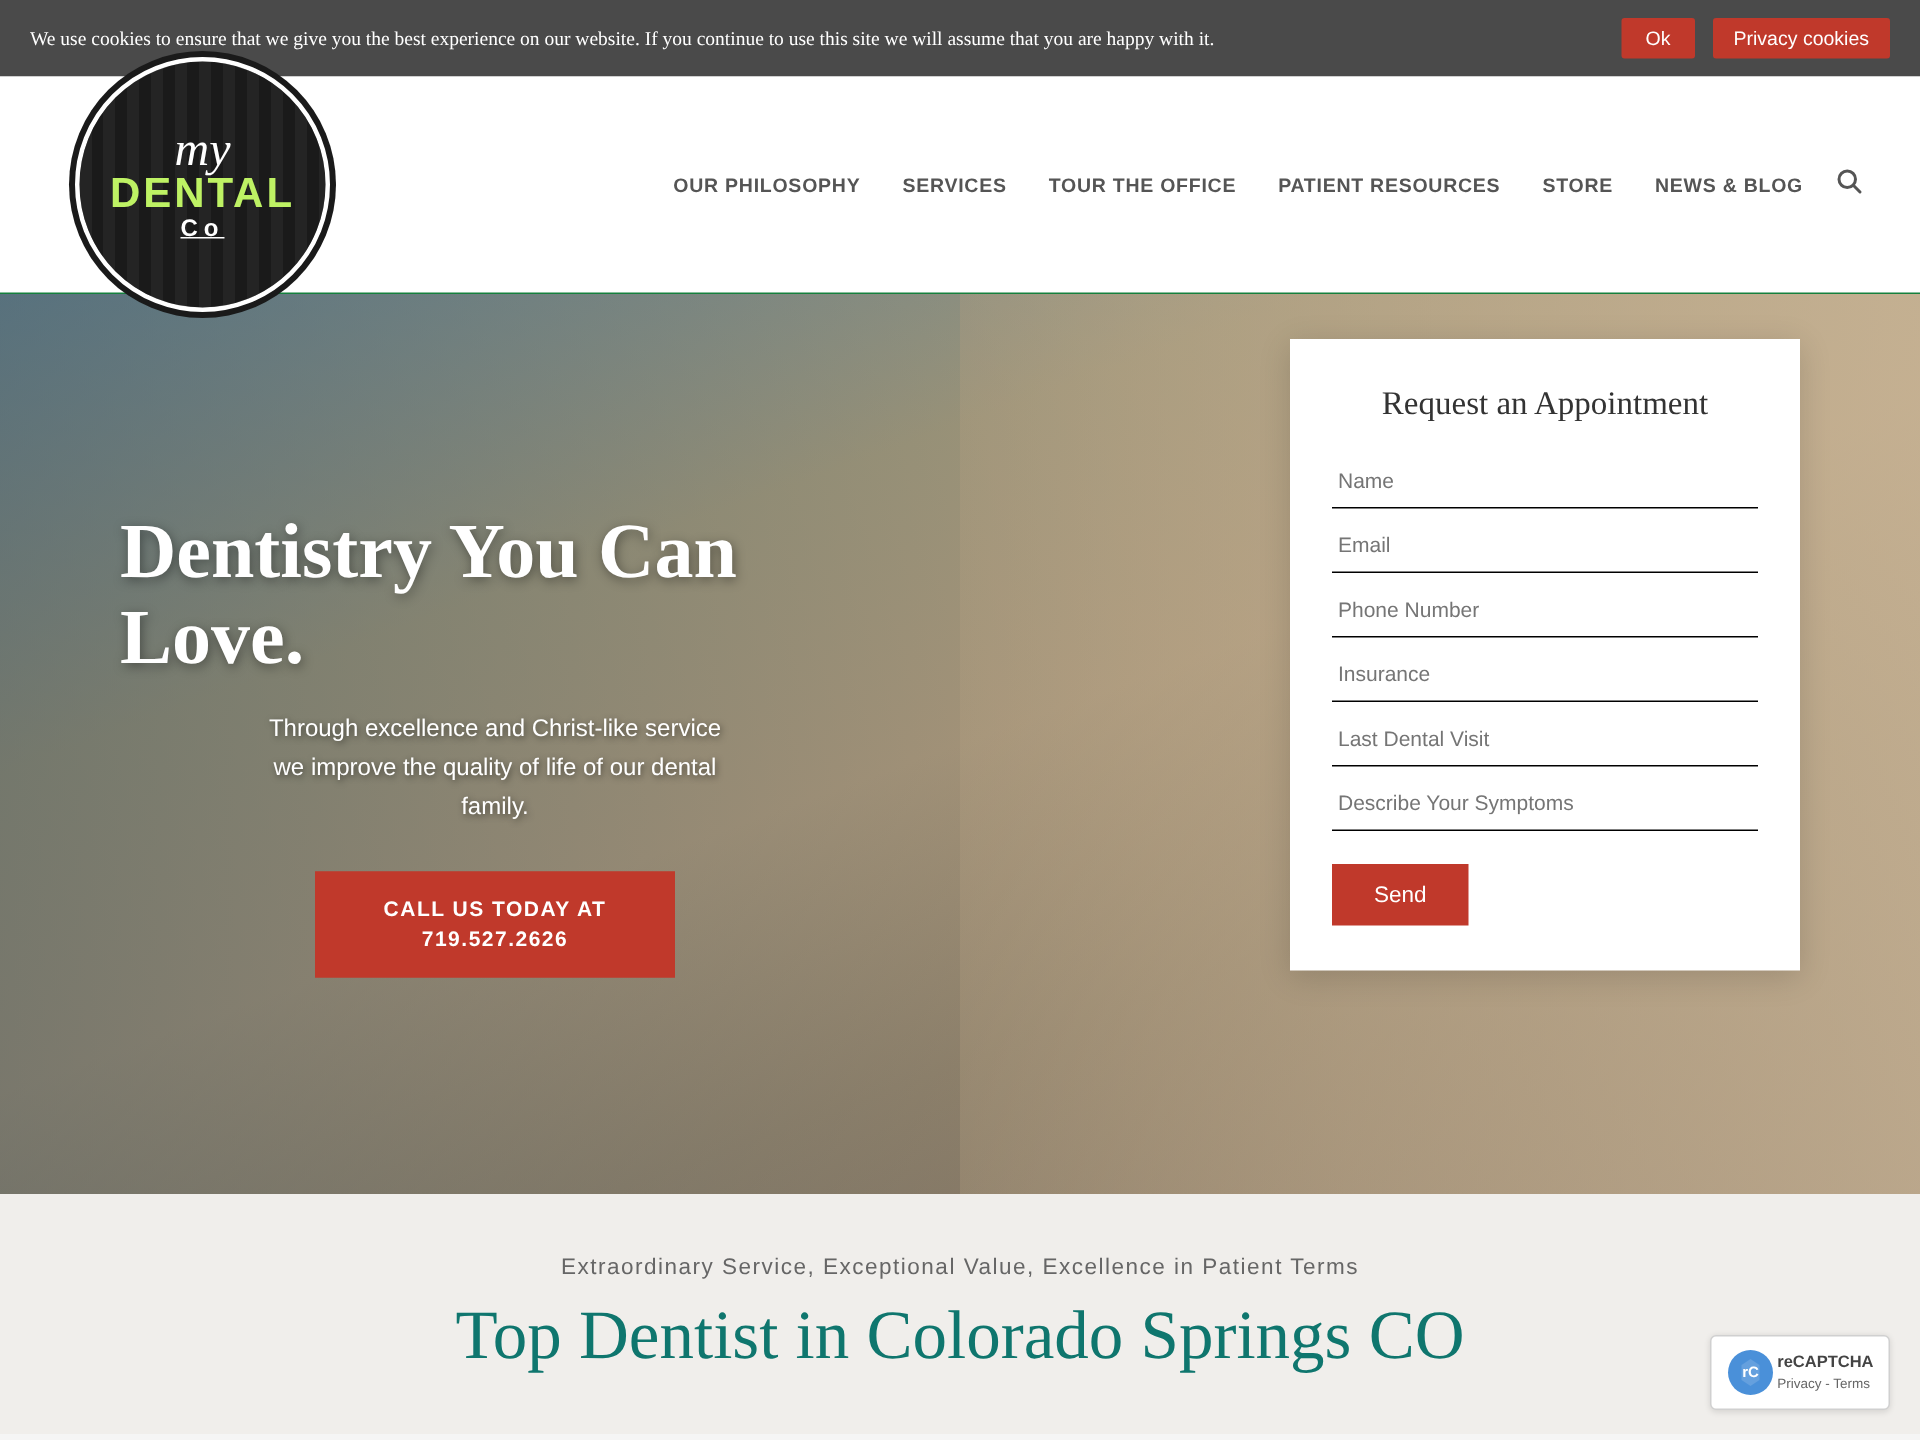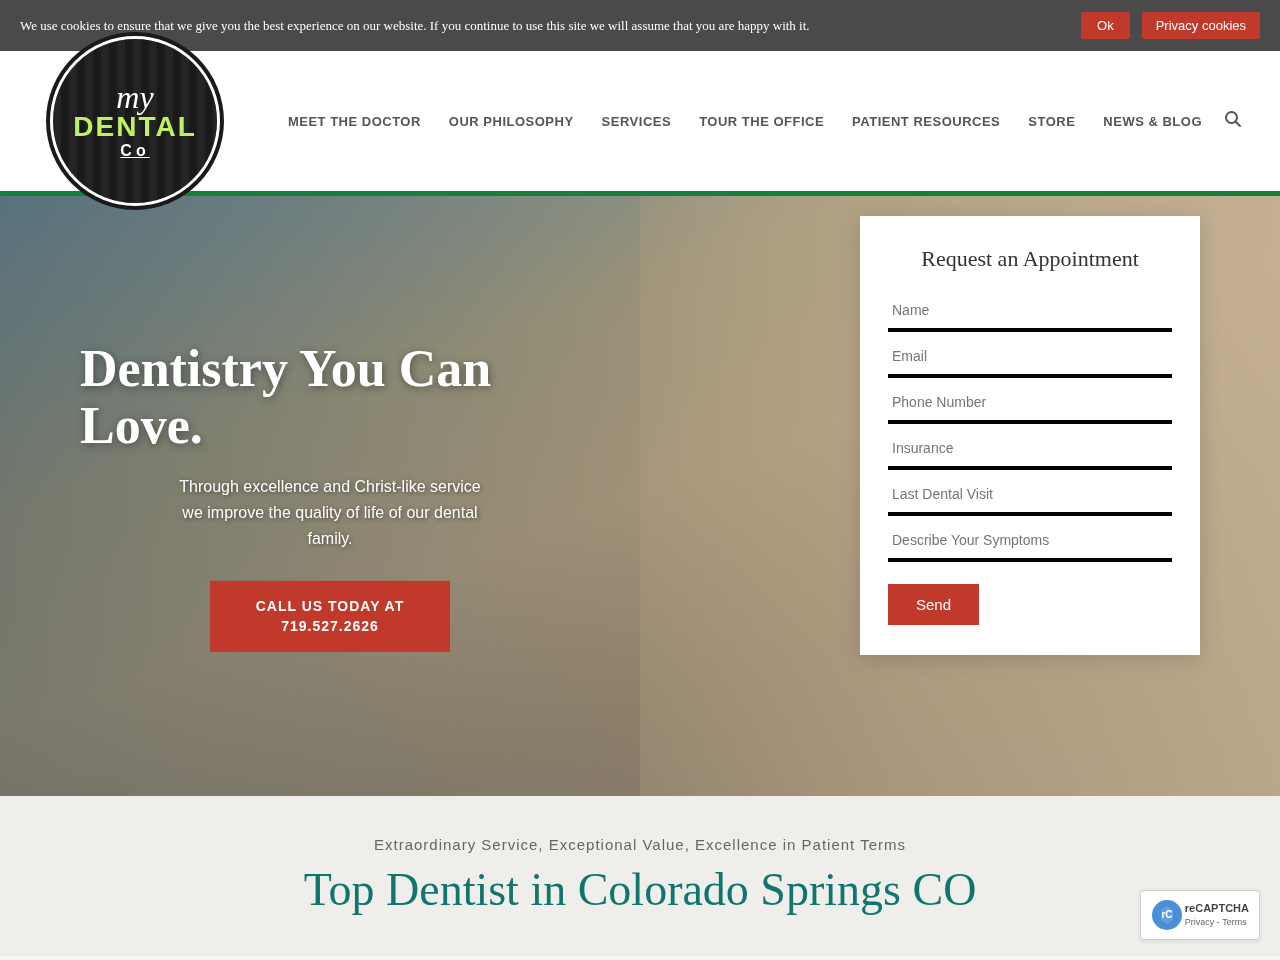--- a/index.html
+++ b/index.html
@@ -37,21 +37,21 @@
 
     
     #header {
       background: #fff;
       display: flex;
       align-items: center;
       padding: 0 30px;
       height: 145px;
       position: relative;
       z-index: 10;
-      border-bottom: 5px solid #15803d;
+      border-bottom: 1px solid #15803d;
     }
     #logo-area {
       width: 210px;
       display: flex;
       align-items: center;
       justify-content: center;
       flex-shrink: 0;
     }
     .logo-circle {
       width: 170px;
@@ -204,38 +204,38 @@
       width: 240px;
       margin: 0 auto;
       font-family: Arial, sans-serif;
       line-height: 1.4;
     }
 
     
     .appointment-form-wrapper {
       position: absolute;
       right: 80px;
-      top: 20px;
+      top: 30px;
       width: 340px;
       background: #fff;
       padding: 30px 28px;
       box-shadow: 0 4px 20px rgba(0,0,0,0.15);
     }
     .form-title {
       font-size: 22px;
       font-family: Georgia, serif;
       color: #333;
       text-align: center;
       margin-bottom: 20px;
       font-weight: 400;
     }
     .form-field {
       width: 100%;
       border: none;
-      border-bottom: 4px solid #000000;
+      border-bottom: 1px solid #000000;
       padding: 10px 4px;
       font-size: 14px;
       font-family: Arial, sans-serif;
       color: #999;
       outline: none;
       margin-bottom: 6px;
       background: transparent;
     }
     .send-btn {
       background: #c0392b;
@@ -308,21 +308,20 @@
 <div id="header">
   <div id="logo-area">
     <div class="logo-circle">
       <div class="logo-stripes"></div>
       <span class="logo-text-my">my</span>
       <span class="logo-text-dental">DENTAL</span>
       <span class="logo-text-co">Co</span>
     </div>
   </div>
   <nav>
-    <span class="nav-item">MEET THE DOCTOR</span>
     <span class="nav-item">OUR PHILOSOPHY</span>
     <span class="nav-item">SERVICES</span>
     <span class="nav-item">TOUR THE OFFICE</span>
     <span class="nav-item">PATIENT RESOURCES</span>
     <span class="nav-item">STORE</span>
     <span class="nav-item">NEWS &amp; BLOG</span>
     <span class="nav-search">
       <svg width="18" height="18" viewBox="0 0 18 18" fill="none" xmlns="http://www.w3.org/2000/svg">
         <circle cx="7.5" cy="7.5" r="5.5" stroke="#555" stroke-width="2"></circle>
         <line x1="11.7" y1="11.7" x2="16" y2="16" stroke="#555" stroke-width="2" stroke-linecap="round"></line>

